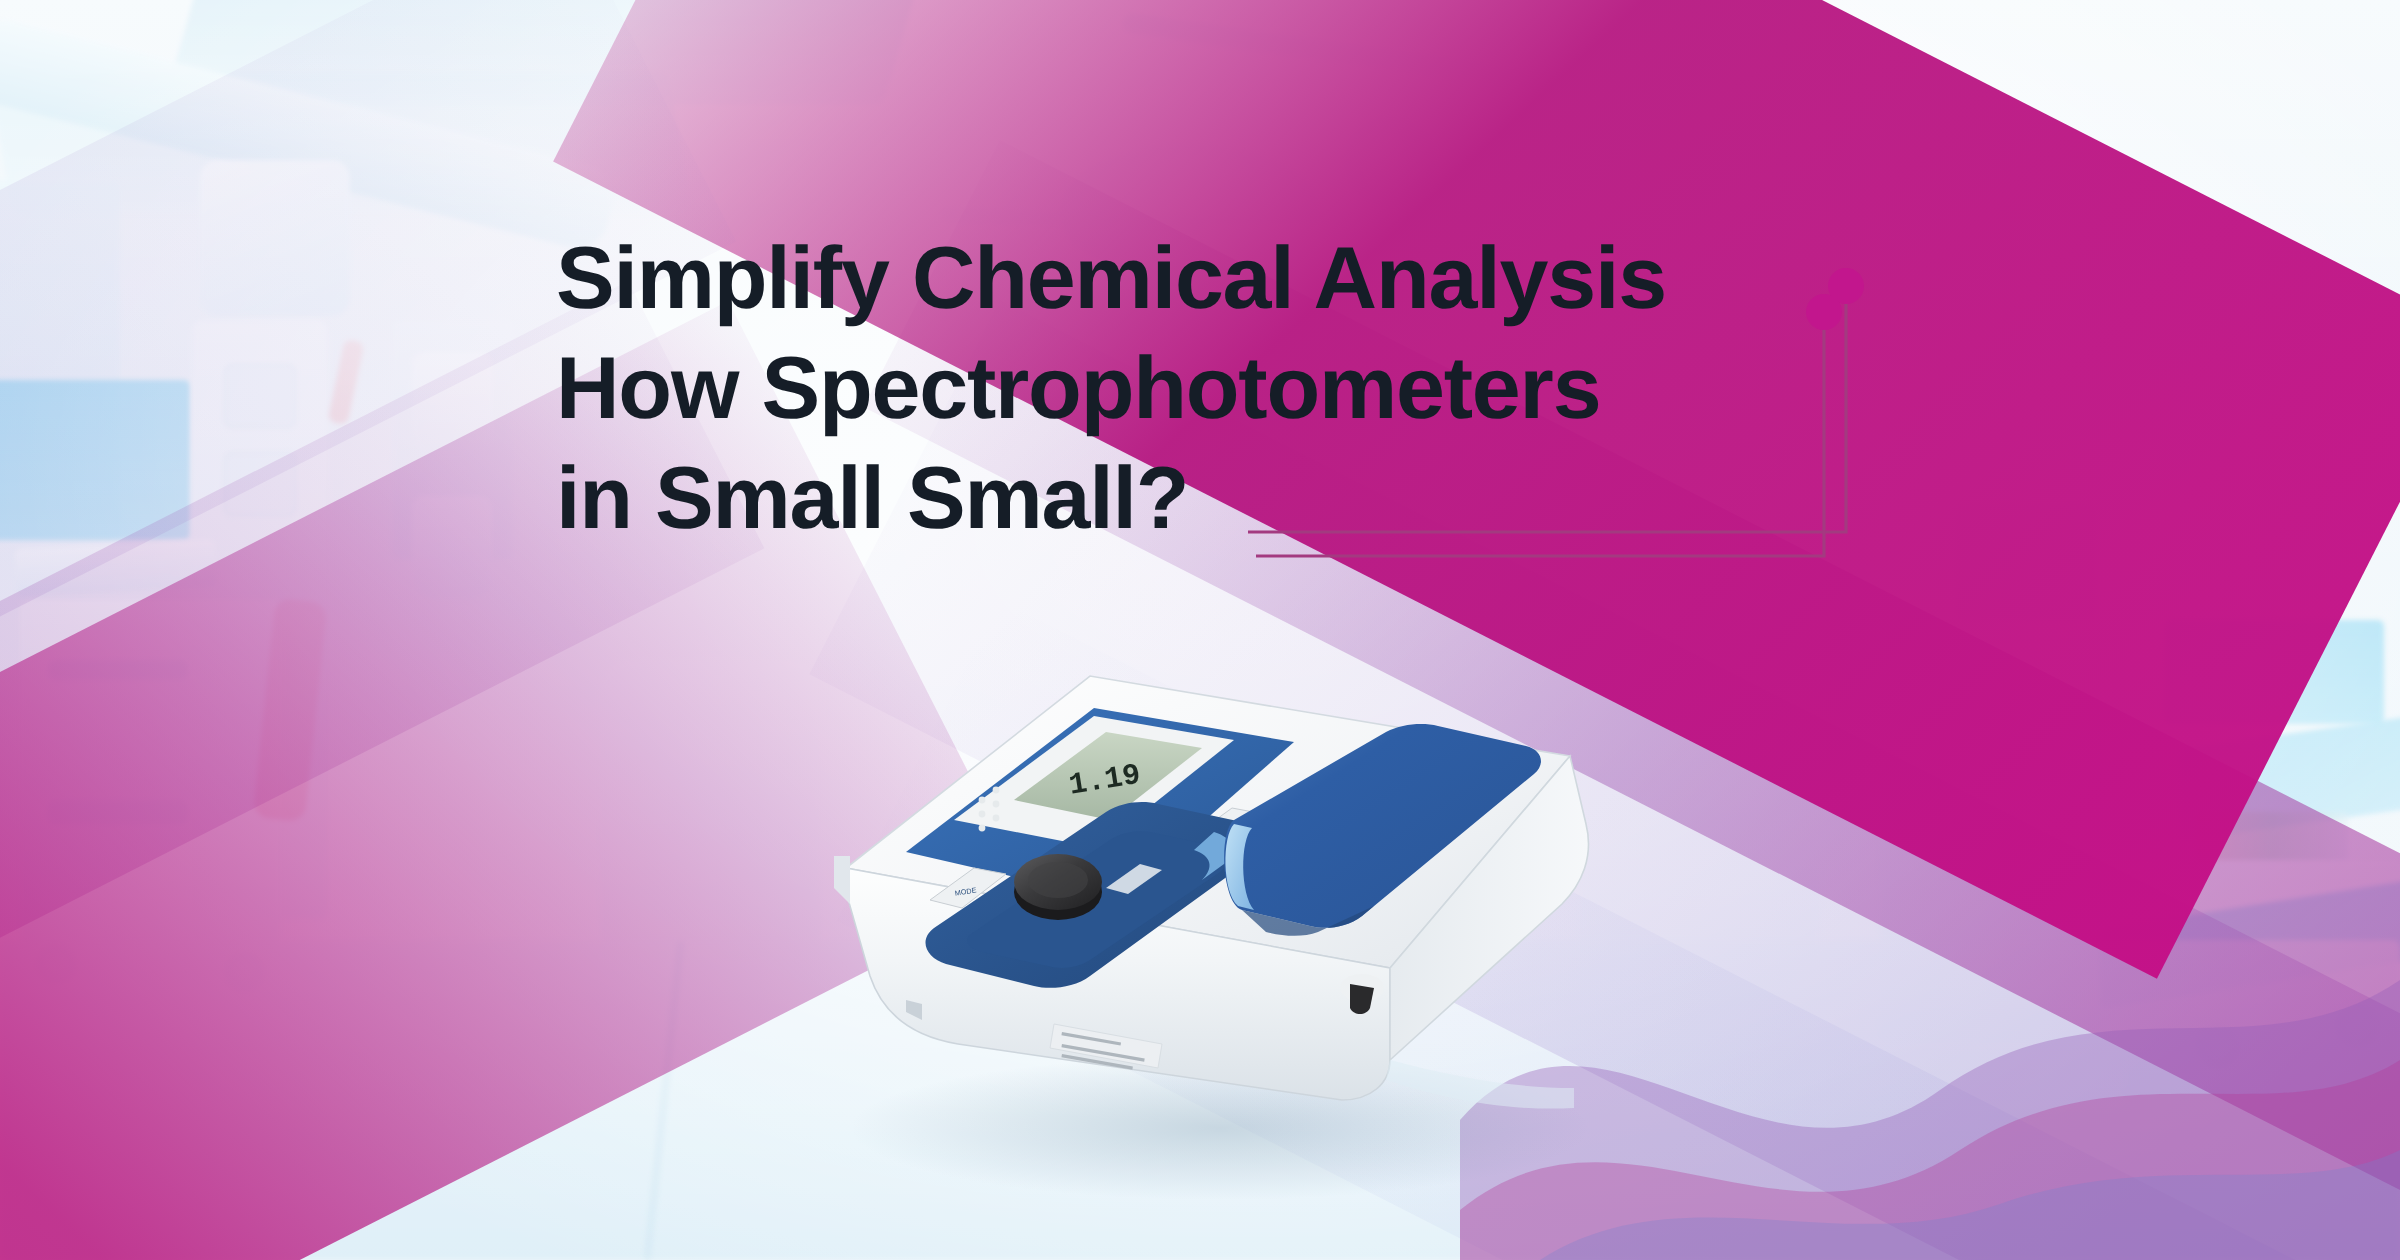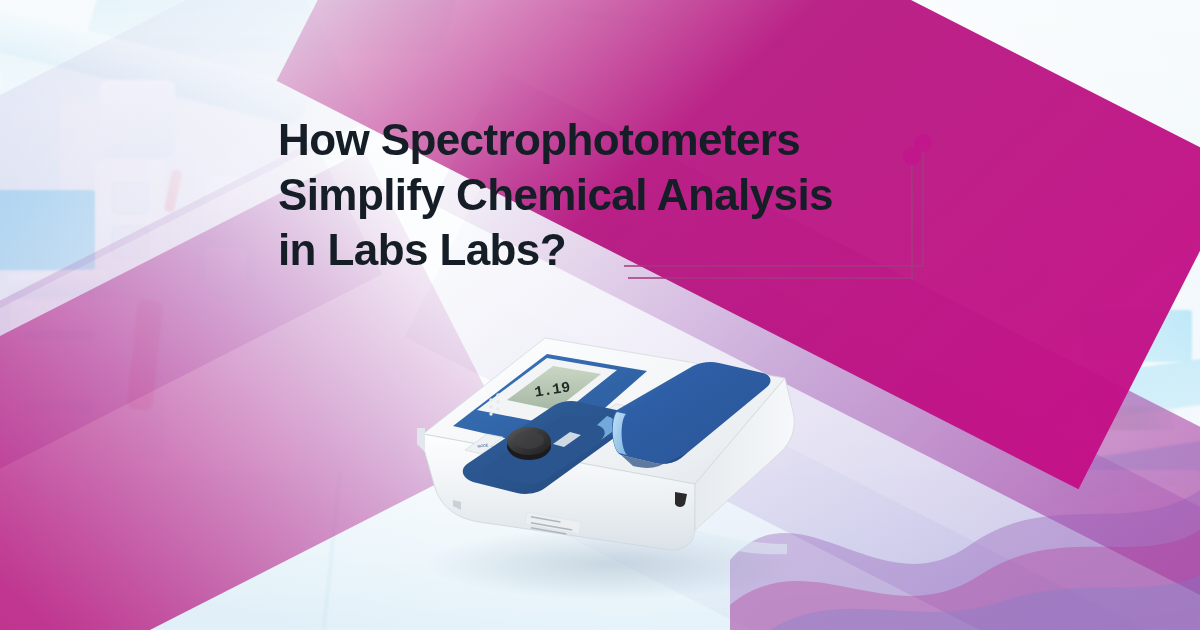--- a/index.html
+++ b/index.html
@@ -373,23 +373,23 @@
   <svg class="deco" viewBox="0 0 1200 630">
 
     <path d="M923,146 L923,266 L624,266" fill="none" stroke="#a33a80" stroke-width="1.6"></path>
 
     <path d="M912,159 L912,278 L628,278" fill="none" stroke="#a33a80" stroke-width="1.6"></path>
     <circle cx="923" cy="143" r="9" fill="#c2168d"></circle>
     <circle cx="912" cy="156" r="9" fill="#c2168d"></circle>
   </svg>
 
   <h1 class="headline">
+    <span class="ln">Simplify Chemical Analysis</span>
     <span class="ln">How Spectrophotometers</span>
-    <span class="ln">Simplify Chemical Analysis</span>
-    <span class="ln">in Labs Labs?</span>
+    <span class="ln">in Small Small?</span>
   </h1>
 
   <div class="device-wrap">
     <svg viewBox="0 0 420 300">
       <defs>
         <linearGradient id="gBodyTop" x1="0" y1="0" x2="1" y2="1">
           <stop offset="0%" stop-color="#ffffff"></stop>
           <stop offset="55%" stop-color="#f3f5f7"></stop>
           <stop offset="100%" stop-color="#e2e7ec"></stop>
         </linearGradient>

